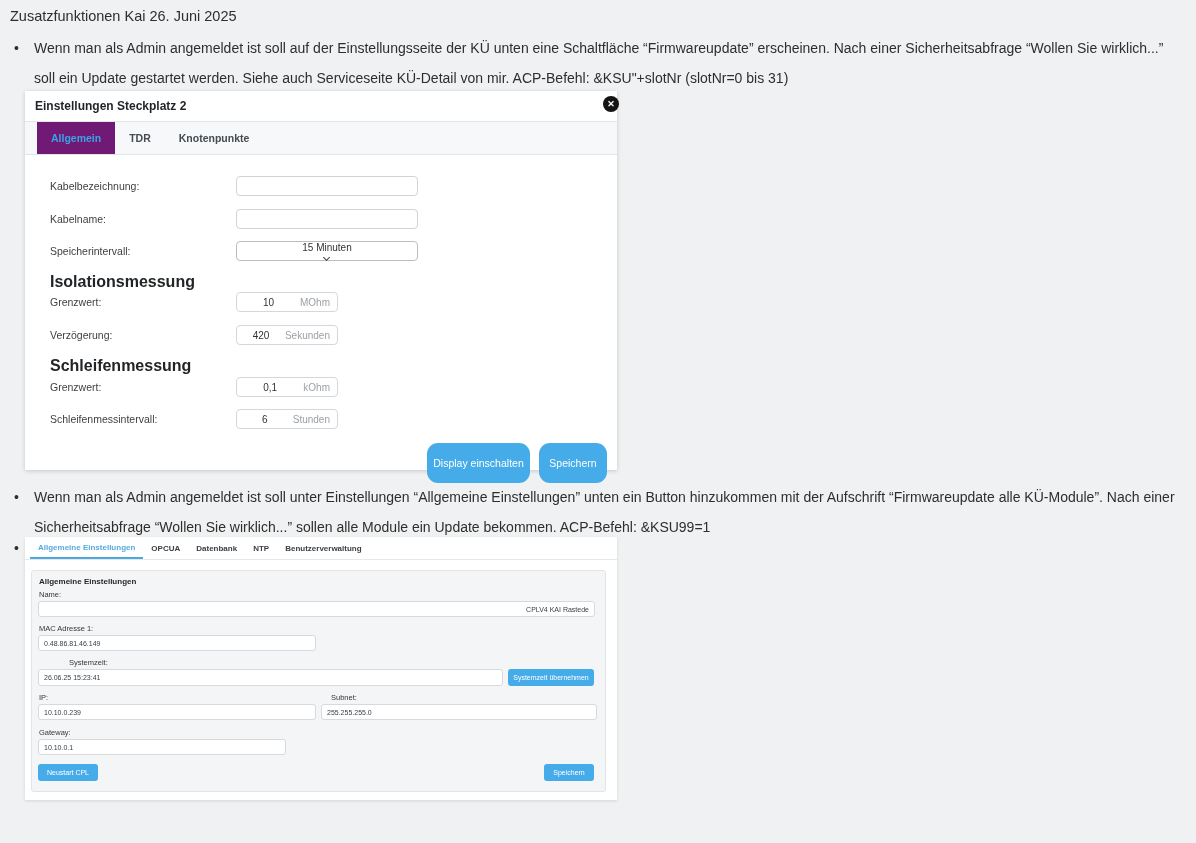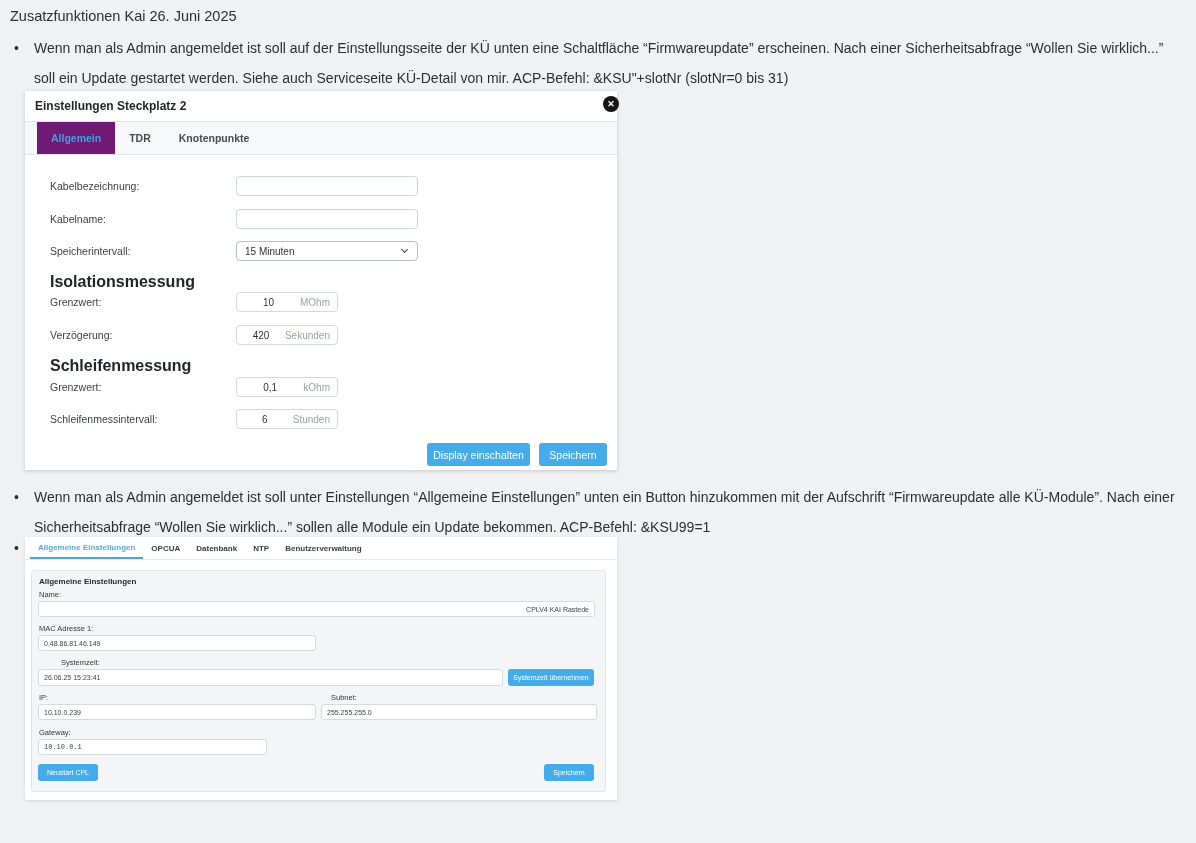--- a/index.html
+++ b/index.html
@@ -47,21 +47,21 @@
   .dheading { position:absolute; left:25px; font-size:16px; font-weight:bold; color:#222527; }
   .dinput {
     position:absolute; left:211px; width:182px; height:20px;
     border:1px solid #cfd4d9; border-radius:4px; background:#fff;
     font-size:10px; color:#333; padding:0 8px;
   }
   .dselect {
     position:absolute; left:211px; width:182px; height:20px;
     border:1px solid #b9bec3; border-radius:4px; background:#fff;
     font-size:10px; color:#333; padding:0 8px;
-    display:flex; align-items:center; justify-content:space-between; cursor:pointer;
+    display:flex; align-items:center; justify-content:space-between; cursor:pointer;flex-direction:column;
   }
   .chev { width:5px; height:5px; border-right:1.5px solid #444; border-bottom:1.5px solid #444; transform:rotate(45deg); margin:-3px 2px 0 0; }
   .uinput {
     position:absolute; left:211px; width:102px; height:20px;
     border:1px solid #d4d8dc; border-radius:4px; background:#fff;
     display:flex; align-items:center; font-size:10px;
   }
   .uinput .num { flex:1; text-align:center; color:#333; }
   .uinput .unit { color:#9ca1a6; padding-right:7px; }
 
@@ -69,21 +69,21 @@
   .r2i{top:118px;} .r2l{top:122px;}
   .r3i{top:150px;} .r3l{top:154px;}
   .h1{top:182px;}
   .r4i{top:201px;} .r4l{top:205px;}
   .r5i{top:234px;} .r5l{top:238px;}
   .h2{top:266px;}
   .r6i{top:286px;} .r6l{top:290px;}
   .r7i{top:318px;} .r7l{top:322px;}
 
   .dbtn {
-    position:absolute; top:352px; height:23px; border:none; border-radius:3px;
+    position:absolute; top:352px; height:40px; border:none; border-radius:11px;
     background:#45ace9; color:#fff; font-size:10.5px;
     display:flex; align-items:center; justify-content:center; cursor:pointer;
     font-family:"Liberation Sans", sans-serif;
   }
   #btn-display { right:87px; width:103px; }
   #btn-save { right:10px; width:68px; }
 
   
   .panel {
     position:absolute; left:25px; top:537px; width:592px; height:263px;
@@ -103,25 +103,25 @@
     position:absolute; height:16px; border:1px solid #d6dade; border-radius:3px;
     background:#fff; font-size:7px; color:#3a3e42; padding:0 5px;
   }
   .cbtn {
     position:absolute; border:none; border-radius:3px; background:#45ace9; color:#fff;
     font-size:7px; display:flex; align-items:center; justify-content:center; cursor:pointer;
     font-family:"Liberation Sans", sans-serif;
   }
   .l-name{left:7px; top:19px;}    .i-name{left:6px; top:30px; width:557px;text-align:right;}
   .l-mac{left:7px; top:53px;}     .i-mac{left:6px; top:64px; width:278px;}
-  .l-sys{left:7px; top:87px;padding-left:22px;}     .i-sys{left:6px; top:98px; width:465px; height:17px;}
+  .l-sys{left:15px; top:87px;padding-left:22px;}     .i-sys{left:6px; top:98px; width:465px; height:17px;}
   .b-sys{left:476px; top:98px; width:86px; height:17px;}
   .l-ip{left:7px; top:122px;}     .i-ip{left:6px; top:133px; width:278px;}
   .l-subnet{left:289px; top:122px;margin-left:10px;} .i-subnet{left:289px; top:133px; width:276px;}
-  .l-gw{left:7px; top:157px;}     .i-gw{left:6px; top:168px; width:229px;font-family:Liberation Mono, monospace;}
+  .l-gw{left:7px; top:157px;}     .i-gw{left:6px; top:168px; width:248px;}
   .b-restart{left:6px; top:193px; width:60px; height:17px;}
   .b-save2{left:512px; top:193px; width:50px; height:17px;}
 </style>
 </head>
 <body>
 
 <div class="doc-title">Zusatzfunktionen Kai 26. Juni 2025</div>
 
 <div class="bullet" id="bullet1">
   <span class="dot">•</span>

